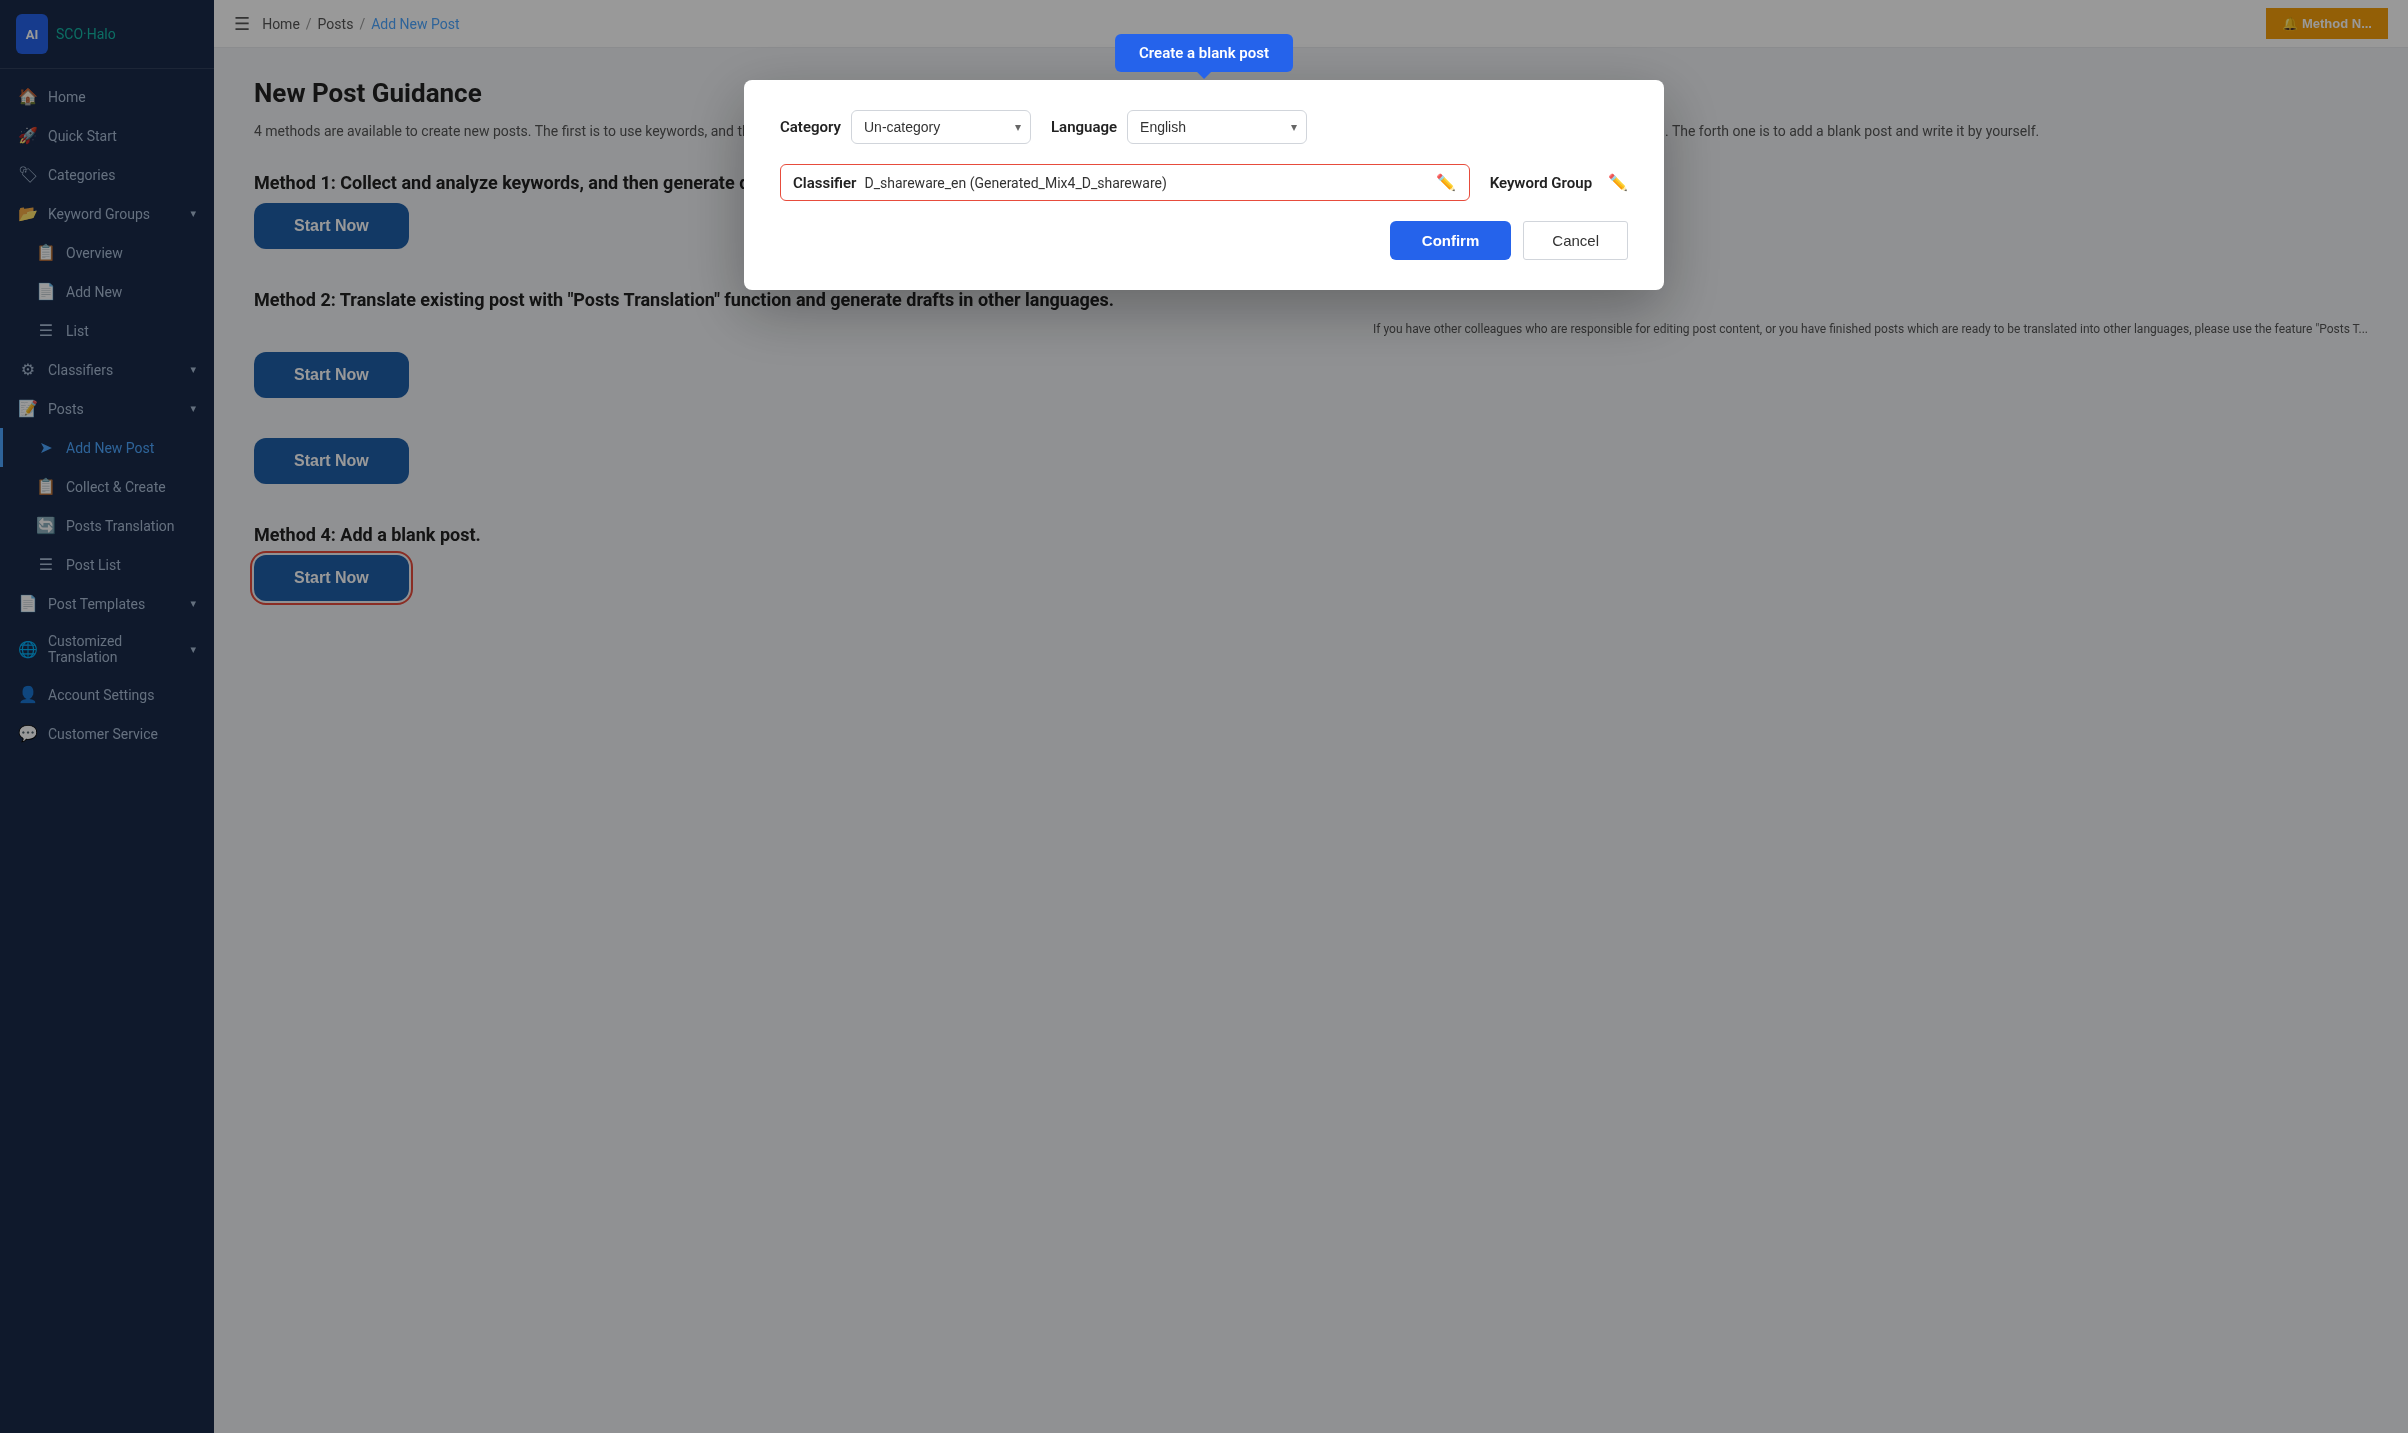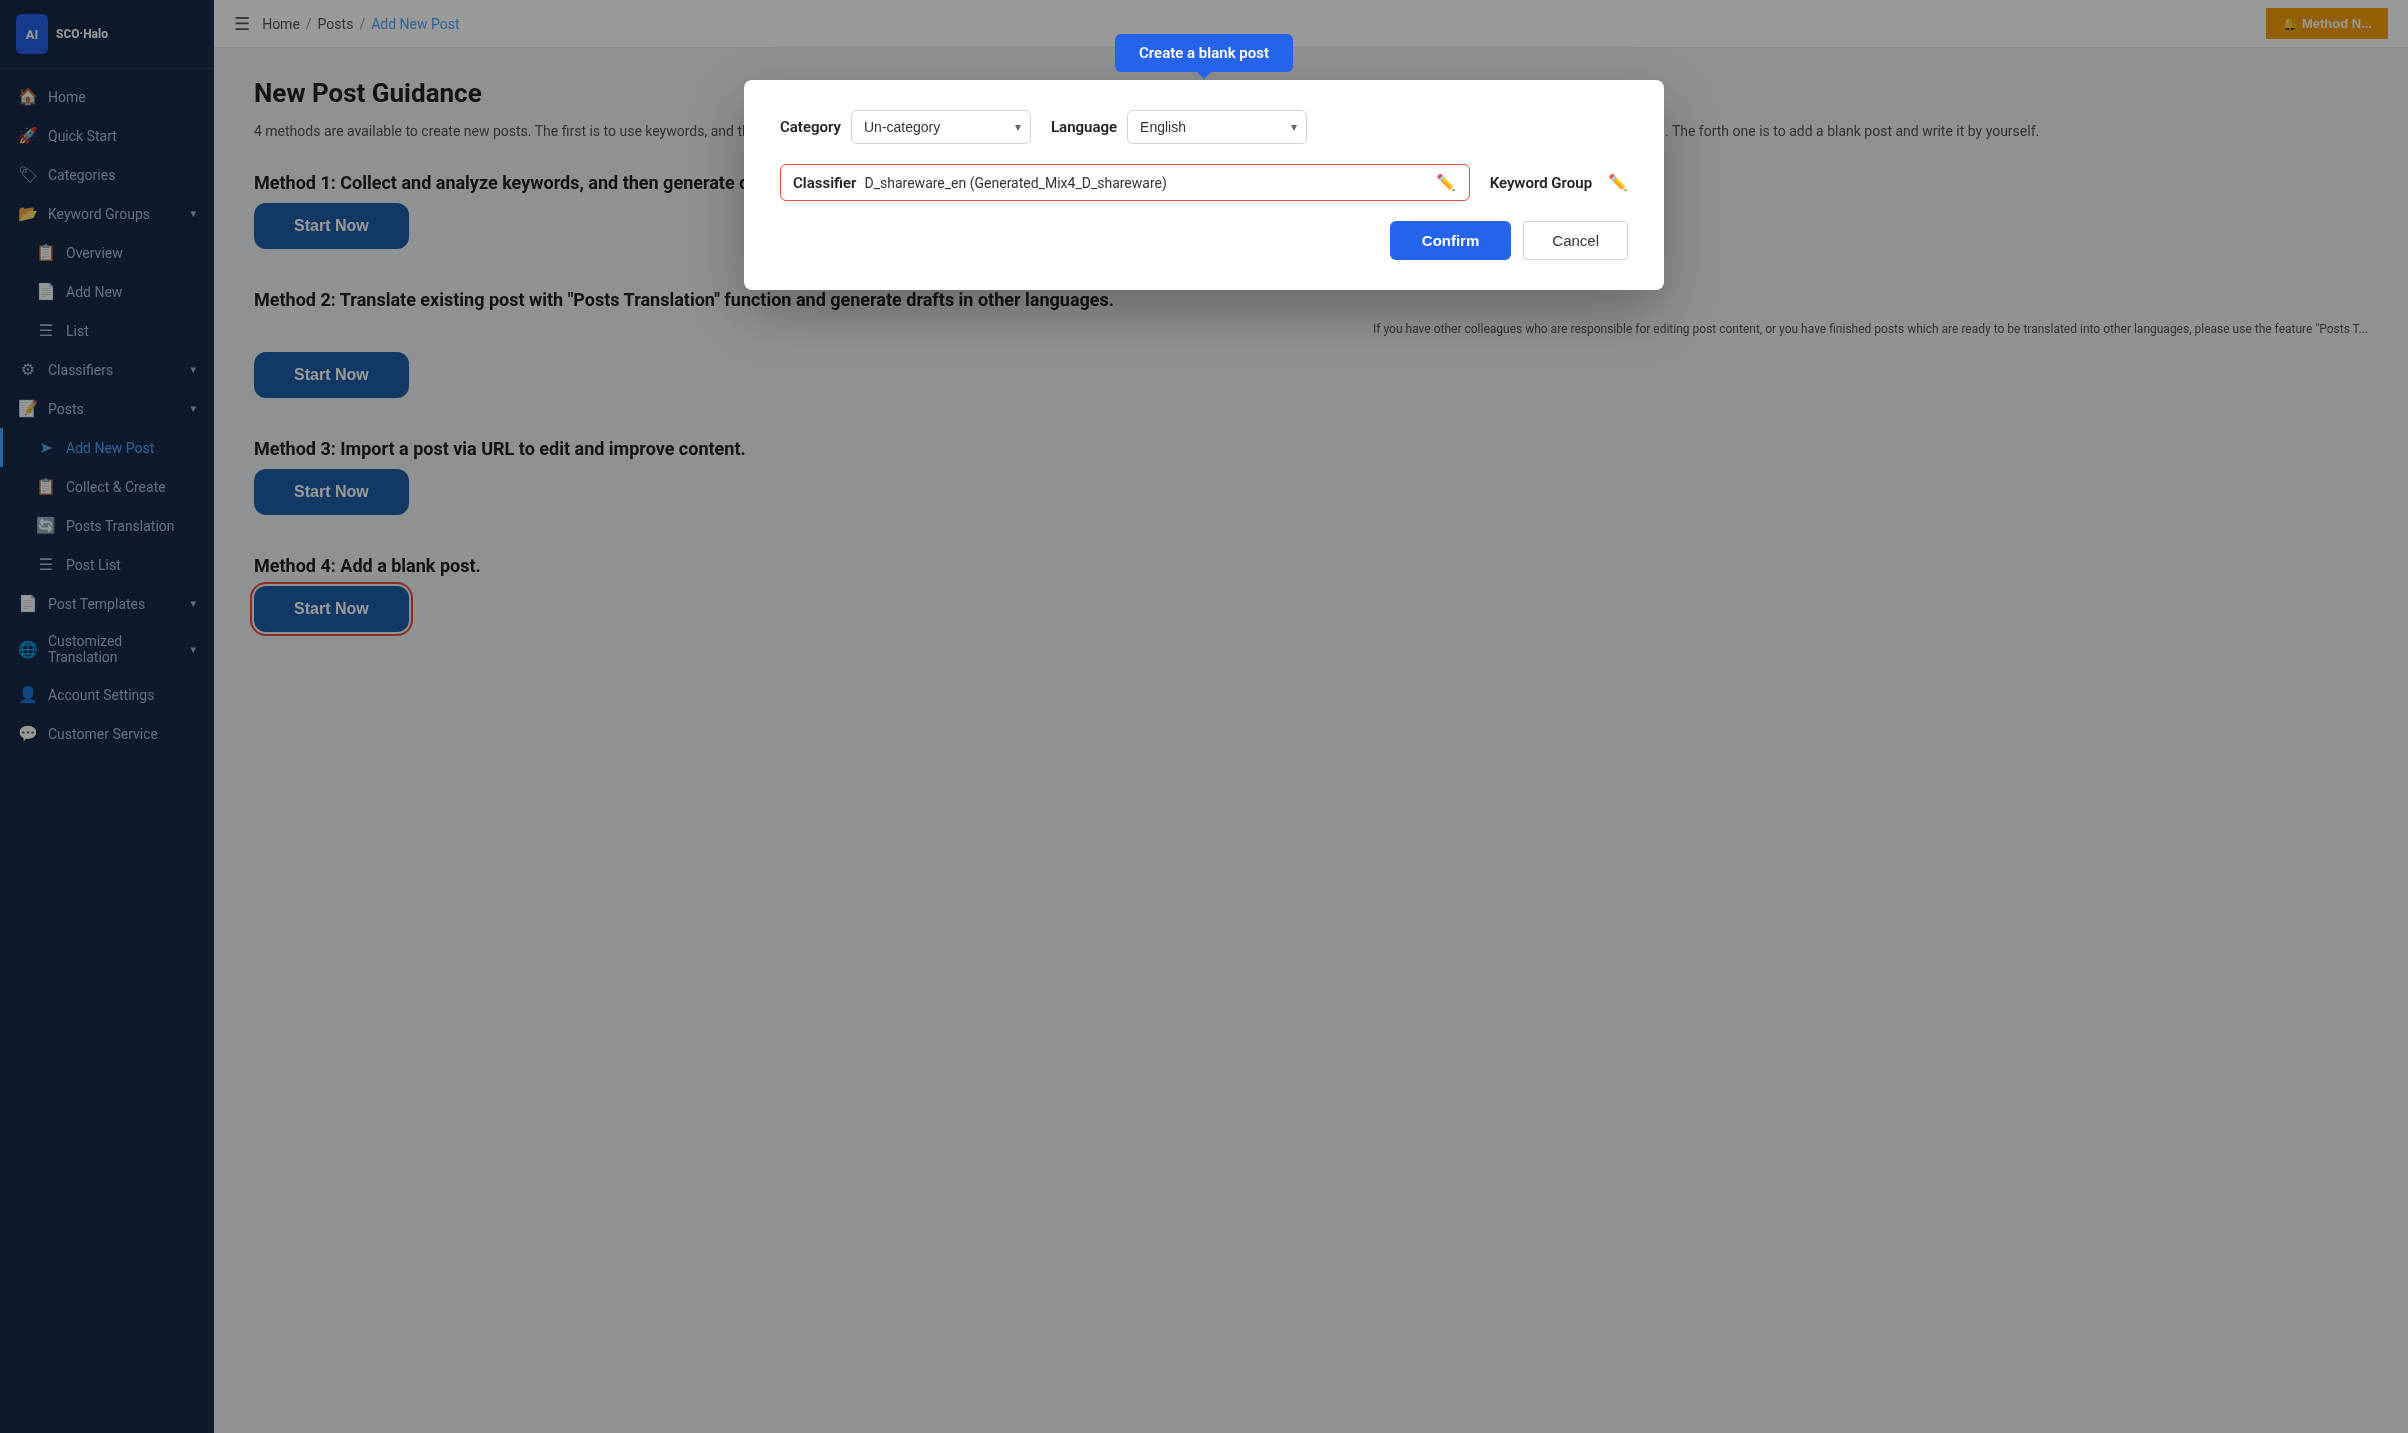--- a/index.html
+++ b/index.html
@@ -24,21 +24,21 @@
       gap: 8px;
     }
     .logo-icon {
       width: 32px;
       height: 40px;
       background: #2563eb;
       border-radius: 6px;
       display: flex; align-items: center; justify-content: center;
       color: white; font-size: 13px; font-weight: bold;
     }
-    .logo-text { font-size: 12px; font-weight: 700; color: #ffffff; }
+    .logo-text { font-size: 14px; font-weight: 400; color: #14b8a6; }
     .sidebar-nav { flex: 1; padding: 8px 0; }
     .nav-item {
       display: flex;
       align-items: center;
       gap: 10px;
       padding: 10px 18px;
       cursor: pointer;
       color: #a8bbd4;
       font-size: 14px;
       transition: background 0.15s;
@@ -362,21 +362,20 @@
       <button class="start-btn">Start Now</button>
     </div>
 
     <div class="method-section">
       <h2 class="method-title">Method 2:  Translate existing post with "Posts Translation" function and generate drafts in other languages.</h2>
       <p class="method-desc">If you have other colleagues who are responsible for editing post content, or you have finished posts which are ready to be translated into other languages, please use the feature "Posts T...</p>
       <button class="start-btn">Start Now</button>
     </div>
 
     <div class="method-section">
-      <h2 class="method-title">Method 3: Import a post via URL to edit and improve content.</h2>
       <button class="start-btn">Start Now</button>
     </div>
 
     <div class="method-section">
       <h2 class="method-title">Method 4: Add a blank post.</h2>
       <button class="start-btn highlighted">Start Now</button>
     </div>
   </div>
 </div>
 

